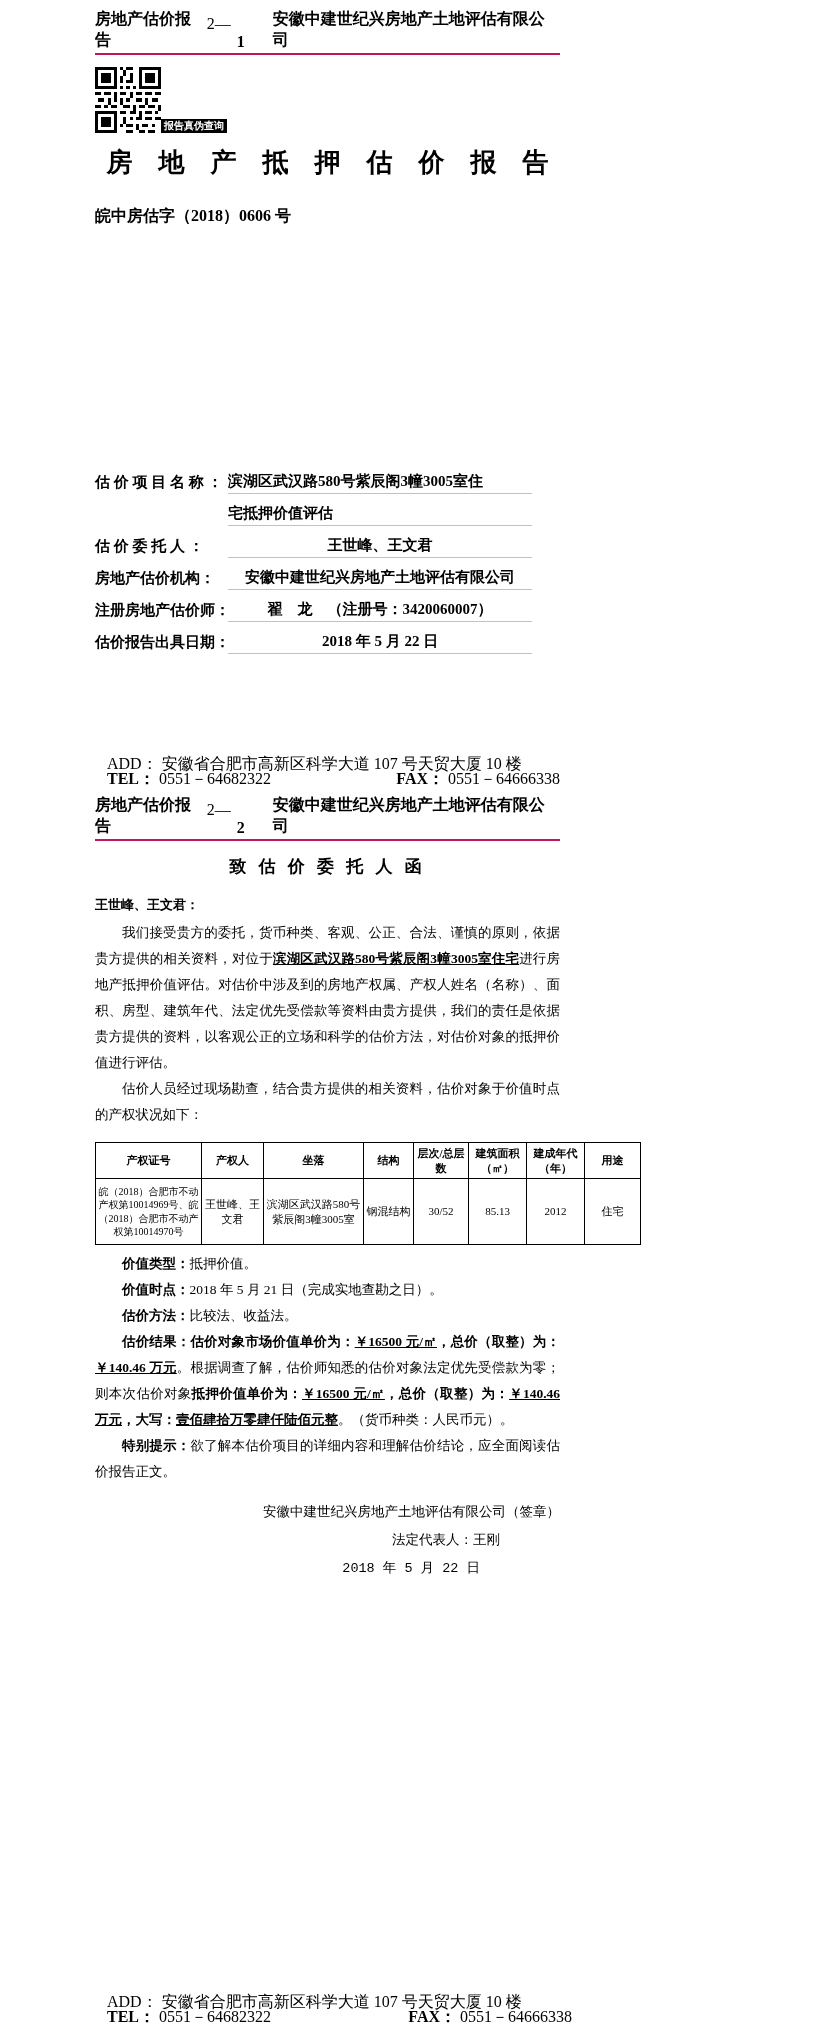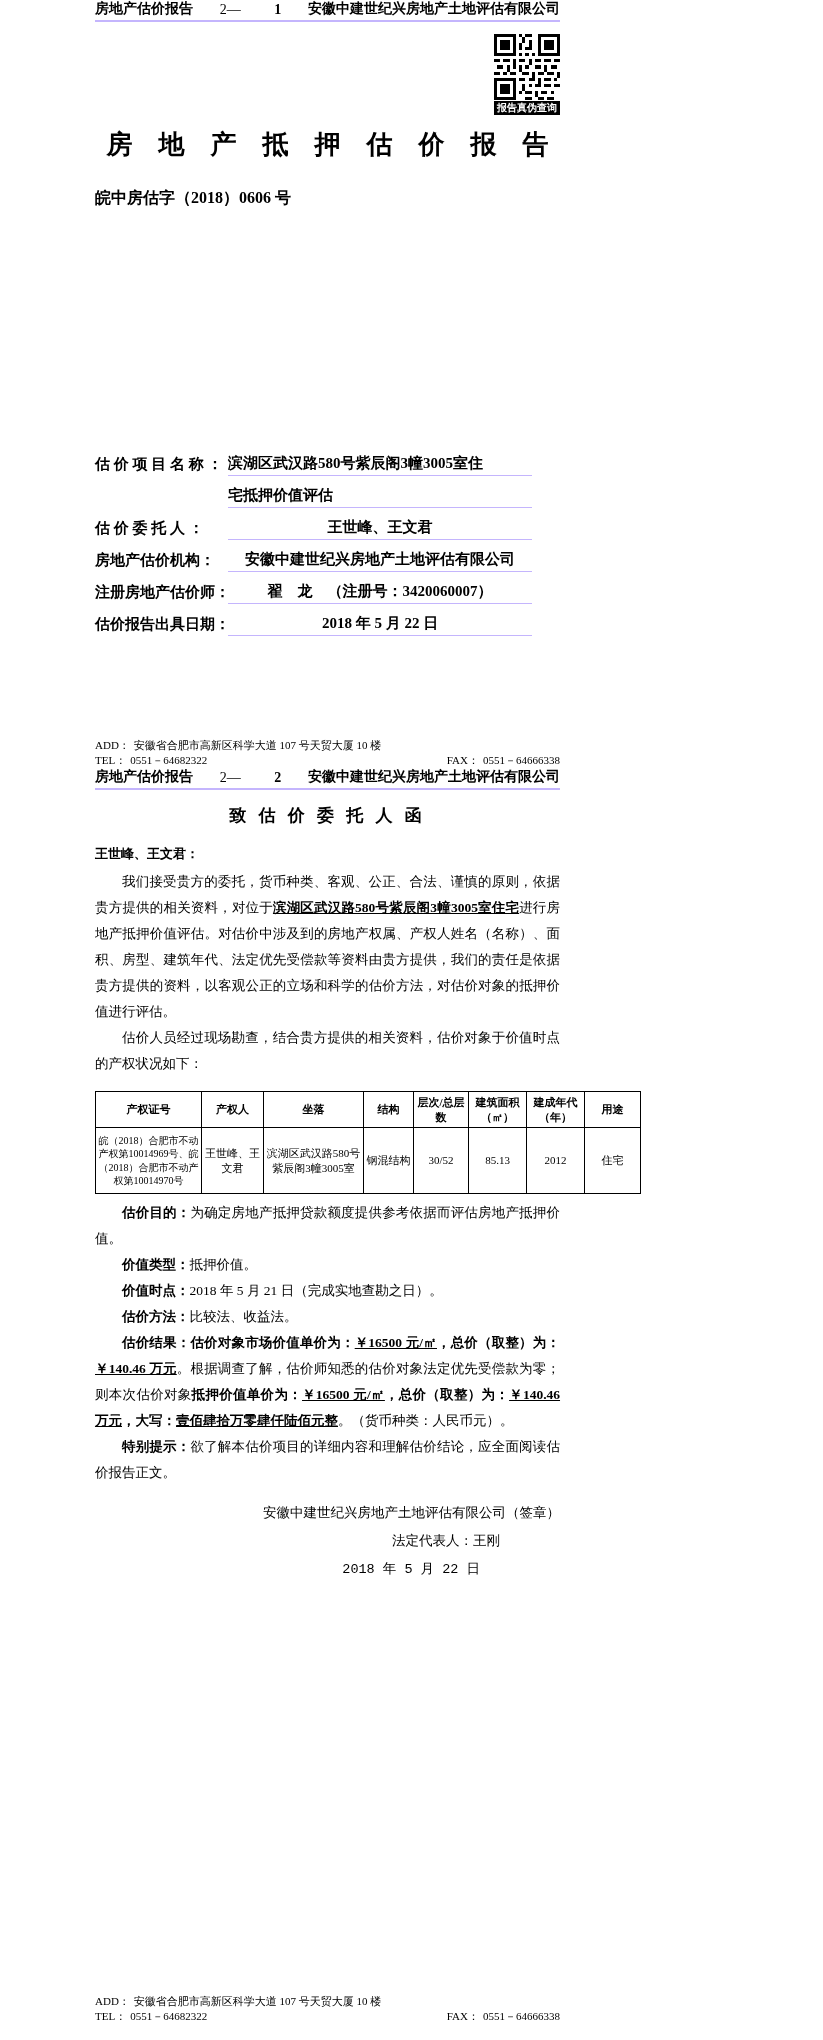--- a/index.html
+++ b/index.html
@@ -3,49 +3,49 @@
 <meta charset="utf-8">
 <style>
   * { box-sizing: border-box; }
   html,body { margin:0; padding:0; background:#fff; }
   body { width:823px; color:#000; font-family:"Liberation Serif","DejaVu Serif",serif; }
   .canvas { position:relative; width:823px; height:2040px; overflow:hidden; background:#fff; }
   .inner { margin-left:95px; width:465px; }
 
   
   .pg-header { display:flex; align-items:flex-end; justify-content:space-between;
-               padding-bottom:2px; border-bottom:2px solid #c4b5fd;
-               font-size:14px; font-weight:bold; }
+               padding-top:9px; padding-bottom:2px; border-bottom:2px solid #be185d;
+               font-size:16px; font-weight:bold; }
   .ph-center { font-weight:normal; }
   .ph-center .num { font-weight:bold; margin-left:30px; }
 
   
-  .qr-wrap { display:flex; flex-direction:column; align-items:flex-end; margin-top:12px; }
+  .qr-wrap { display:flex; flex-direction:row; align-items:flex-end; margin-top:12px; }
   .qr-code { width:66px; height:66px; display:block; }
   .qr-caption { width:66px; margin-top:1px; background:#000; color:#fff; text-align:center;
                 font-size:10px; line-height:14px; font-weight:bold;
                 font-family:"Liberation Sans","DejaVu Sans",sans-serif; }
 
   .title1 { text-align:center; font-size:26px; font-weight:bold; margin:12px 0 8px 0; white-space:nowrap; }
   .doc-no { text-align:left; font-size:16px; font-weight:bold; margin-top:26px; }
 
   
   .fields { margin-top:235px; width:437px; font-weight:bold; font-size:15px; }
   .frow { display:flex; align-items:flex-end; height:32px; }
   .flabel { width:133px; flex:none; white-space:nowrap; padding-bottom:2px; }
   .fval { flex:1; border-bottom:1px solid #c4b5fd; display:flex; align-items:flex-end;
           justify-content:center; padding-bottom:2px; white-space:nowrap; }
   .fval.left { justify-content:flex-start; }
 
   
-  .pg-footer { font-size:11px; line-height:15px; }
+  .pg-footer { font-size:16px; line-height:15px;margin-left:12px; }
   .pg-footer.flow { margin-top:102px; }
   .pf-line1 span { margin-right:4px; }
   .pf-line2 { display:flex; justify-content:space-between; }
-  .pf-line2 .lbl { margin-right:4px; }
+  .pf-line2 .lbl { margin-right:4px;font-weight:bold; }
   .footer-abs { position:absolute; left:95px; width:465px; bottom:16px; }
 
   
   .letter-title { text-align:center; font-size:17px; font-weight:bold; letter-spacing:4px; margin-top:14px; }
   .salutation { font-weight:bold; font-size:13px; margin-top:18px; }
   p.body { font-size:13.5px; line-height:26px; margin:0; text-indent:27px; text-align:justify; }
   p.body.first { margin-top:6px; }
   .b { font-weight:bold; }
   .u { text-decoration:underline; }
 
@@ -189,21 +189,20 @@
           <td>钢混结构</td>
           <td>30/52</td>
           <td>85.13</td>
           <td>2012</td>
           <td>住宅</td>
         </tr>
       </tbody>
         </table>
 
       <div class="items">
-        <p class="body"><span class="b">估价目的：</span><span>为确定房地产抵押贷款额度提供参考依据而评估房地产抵押价值。</span></p>
         <p class="body"><span class="b">价值类型：</span><span>抵押价值。</span></p>
         <p class="body"><span class="b">价值时点：</span><span>2018 年 5 月 21 日（完成实地查勘之日）。</span></p>
         <p class="body"><span class="b">估价方法：</span><span>比较法、收益法。</span></p>
         <p class="body"><span class="b">估价结果：</span><span class="b">估价对象</span><span class="b">市场价值单价为：</span><span class="b u">￥16500 元/㎡</span><span class="b">，</span><span class="b">总价（取整）为：</span><span class="b u">￥140.46 万元</span><span>。根据调查了解，估价师知悉的估价对象法定优先受偿款为零；则本次估价对象</span><span class="b">抵押价值单价为：</span><span class="b u">￥16500 元/㎡</span><span class="b">，总价（取整）为：</span><span class="b u">￥140.46 万元</span><span class="b">，大写：</span><span class="b u">壹佰肆拾万零肆仟陆佰元整</span><span>。（货币种类：人民币元）。</span></p>
         <p class="body"><span class="b">特别提示：</span><span>欲了解本估价项目的详细内容和理解估价结论，应全面阅读估价报告正文。</span></p>
       </div>
 
       <div class="sig">
         <div class="line1">安徽中建世纪兴房地产土地评估有限公司（签章）</div>
         <div class="line2">法定代表人：王刚</div>

